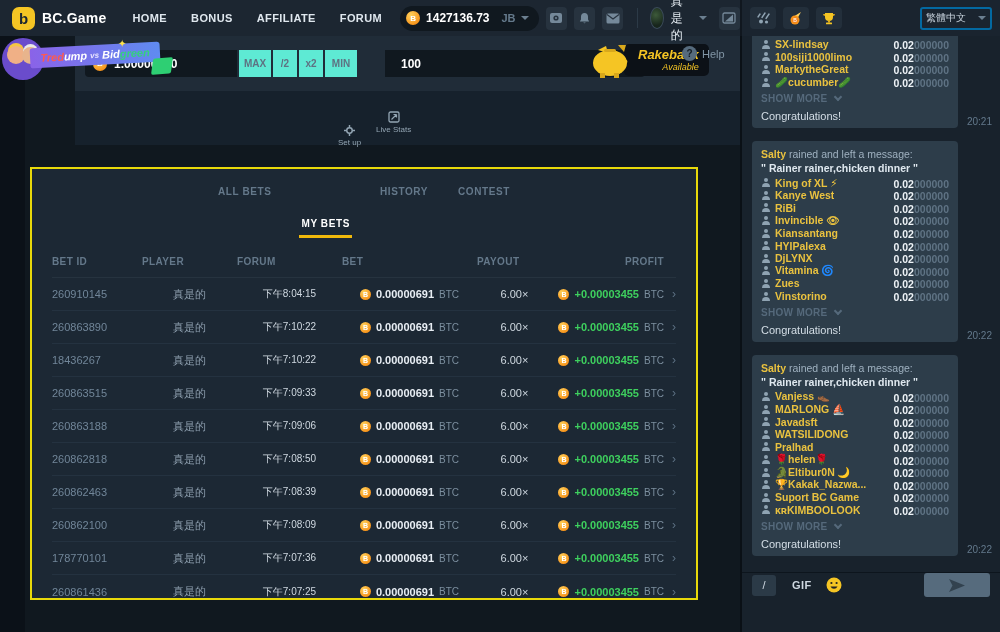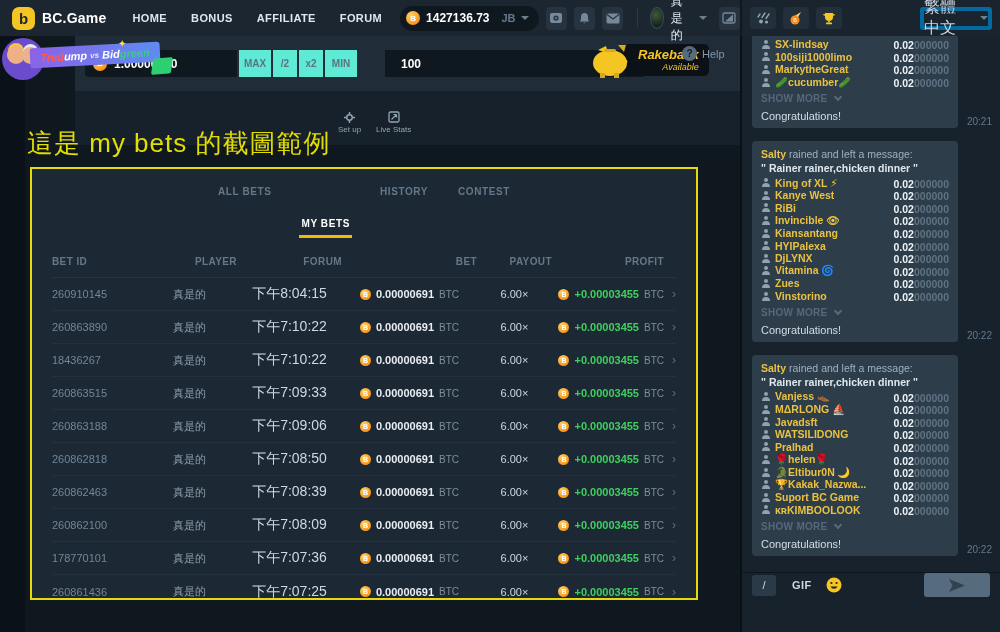--- a/index.html
+++ b/index.html
@@ -27,21 +27,21 @@
   .tb-sep { width:1px; height:20px; background:#2c3a47; margin:0 12px 0 14px; }
   .avatar { width:22px; height:22px; border-radius:50%; background:radial-gradient(circle at 40% 35%, #3d5a3a, #17251c 70%); border:1px solid #3a4a58; cursor:pointer; }
   .user-name { color:#e6edf3; font-size:12px; margin:0 2px 0 7px; }
   .user-wrap { display:flex; align-items:center; cursor:pointer; }
 
   .coin { width:14px; height:14px; border-radius:50%; background:radial-gradient(circle at 35% 30%, #ffd15c, #f7931a 75%); display:inline-flex; align-items:center; justify-content:center; flex:none; }
   .coin::after { content:"B"; color:#fff; font-size:8px; font-weight:bold; }
   .coin.small { width:11px; height:11px; }
   .coin.small::after { font-size:7px; }
 
-  .lang-select { margin-left:auto; display:flex; align-items:center; justify-content:space-between; gap:7px; width:72px; height:23px; border:4px solid #0369a1; border-radius:3px; color:#c9d4de; font-size:16px; cursor:pointer; }
+  .lang-select { margin-left:auto; display:flex; align-items:center; justify-content:center; gap:7px; width:72px; height:23px; border:2px solid #0369a1; border-radius:3px; color:#c9d4de; font-size:10px; cursor:pointer; }
   .side-iconbtn { width:26px; height:22px; background:#232f3b; border-radius:4px; display:flex; align-items:center; justify-content:center; margin-right:7px; cursor:pointer; }
 
   
   .left-rail { position:absolute; top:36px; left:0; width:25px; height:596px; background:#0b1118; }
   .main-bg { position:absolute; top:36px; left:25px; width:715px; height:596px; background:#10181f; }
   .game-panel { position:absolute; top:36px; left:75px; width:665px; height:55px; background:#202c38; }
   .stats-strip { position:absolute; top:91px; left:75px; width:665px; height:54px; background:#16212c; }
   .controls { position:absolute; top:14px; left:10px; display:flex; align-items:center; height:27px; }
   .amt-input { width:152px; height:27px; background:#10181f; border-radius:4px 0 0 4px; display:flex; align-items:center; padding:0 8px; gap:7px; cursor:text; }
   .amt-val { color:#fff; font-weight:bold; font-size:12px; }
@@ -77,26 +77,26 @@
   
   .bets-box { position:absolute; top:167px; left:30px; width:668px; height:433px; border:2px solid #e8d90a; background:#1c2834; z-index:6; }
   .tabs { display:flex; justify-content:center; gap:26px; margin-top:13px; }
   .tab { position:relative; color:#64788a; font-size:10px; font-weight:bold; letter-spacing:.6px; padding:4px 2px 9px; cursor:pointer; }
   .tab.active { color:#fff;margin-top:32px; }
   .tab.active::after { content:""; position:absolute; left:0; right:0; bottom:0; height:3px; background:#f0b90b; }
   .bets-table { padding:0 20px; }
   .bets-header, .bet-row { display:grid; grid-template-columns:90px 95px 105px 135px 75px 1fr 12px; align-items:center; }
   .bets-header { height:32px; margin-top:8px; border-bottom:1px solid #26333f; }
   .bets-header span { color:#64788a; font-size:10px; font-weight:bold; letter-spacing:.4px; }
-  .c-left { text-align:left; } .c-center { text-align:right; } .c-right { text-align:right; }
+  .c-left { text-align:left; } .c-center { text-align:left; } .c-right { text-align:right; }
   .bet-row { height:33px; border-bottom:1px solid #24323e; border-bottom:1px solid #243240; cursor:pointer; }
   .bet-row:last-child { border-bottom:none; }
   .cell-id { color:#718699; font-size:11px; }
   .cell-player { color:#8d9eae; font-size:11px; text-align:center; }
-  .cell-time { color:#cfd8e0; font-size:14px; text-align:center; }
+  .cell-time { color:#cfd8e0; font-size:10px; text-align:center; }
   .cell-bet { display:flex; align-items:center; justify-content:center; gap:5px; }
   .bet-num { color:#e8eef4; font-size:11px; font-weight:bold; }
   .unit { color:#7c8f9f; font-size:10px; }
   .cell-payout { color:#cfd8e0; font-size:11px; text-align:center; }
   .cell-profit { display:flex; align-items:center; justify-content:flex-end; gap:5px; }
   .profit-num { color:#3ed05e; font-size:11px; font-weight:bold; }
   .row-chev { color:#5c7083; font-size:12px; text-align:right; }
 
   
   .chat { position:absolute; top:36px; left:740px; width:260px; height:596px; background:#18222c; border-left:2px solid #0a1016; }
@@ -230,21 +230,21 @@
       <div class="ctl-btn w22">x2</div>
       <div class="ctl-btn w30">MIN</div>
       <div class="target-input">
         <span class="target-val">100</span>
         <span class="target-x">x</span>
       </div>
     </div>
   </div>
   <div class="stats-strip"></div>
 
-  <div class="mini-tool" style="top:112px; left:338px;">
+  <div class="mini-tool" style="top:125px; left:338px;">
     <svg width="11" height="11" viewBox="0 0 12 12">
         <circle cx="6" cy="6" r="3" fill="none" stroke="#93a5b3" stroke-width="1.6"></circle>
         <path d="M6 0v3M6 9v3M0 6h3M9 6h3" stroke="#93a5b3" stroke-width="1.6"></path>
       </svg>
     <span class="mini-label">Set up</span>
   </div>
   <div class="mini-tool" style="top:111px; left:376px;">
     <svg width="12" height="12" viewBox="0 0 12 12">
         <rect x="1" y="1" width="10" height="10" rx="1.5" fill="none" stroke="#93a5b3" stroke-width="1.3"></rect>
         <path d="M3.5 8.5 8.5 3.5M8.5 3.5h-3M8.5 3.5v3" stroke="#93a5b3" stroke-width="1.2" fill="none"></path>
@@ -281,21 +281,20 @@
         <span class="r-red">Tred</span>
         <span>ump</span>
         <span class="r-vs">vs</span>
         <span>Bid</span>
         <span class="r-green">green</span>
       </div>
     <div class="flag"></div>
     <div class="spark">✦</div>
   </div>
 
-  <div class="annotation">這是 my bets 的截圖範例</div>
 
   <div class="bets-box">
     <div class="tabs" id="tabs">
         <div class="tab">ALL BETS</div>
         <div class="tab active">MY BETS</div>
         <div class="tab">HISTORY</div>
         <div class="tab">CONTEST</div>
       </div>
     <div class="bets-table">
       <div class="bets-header" id="bets-header">

